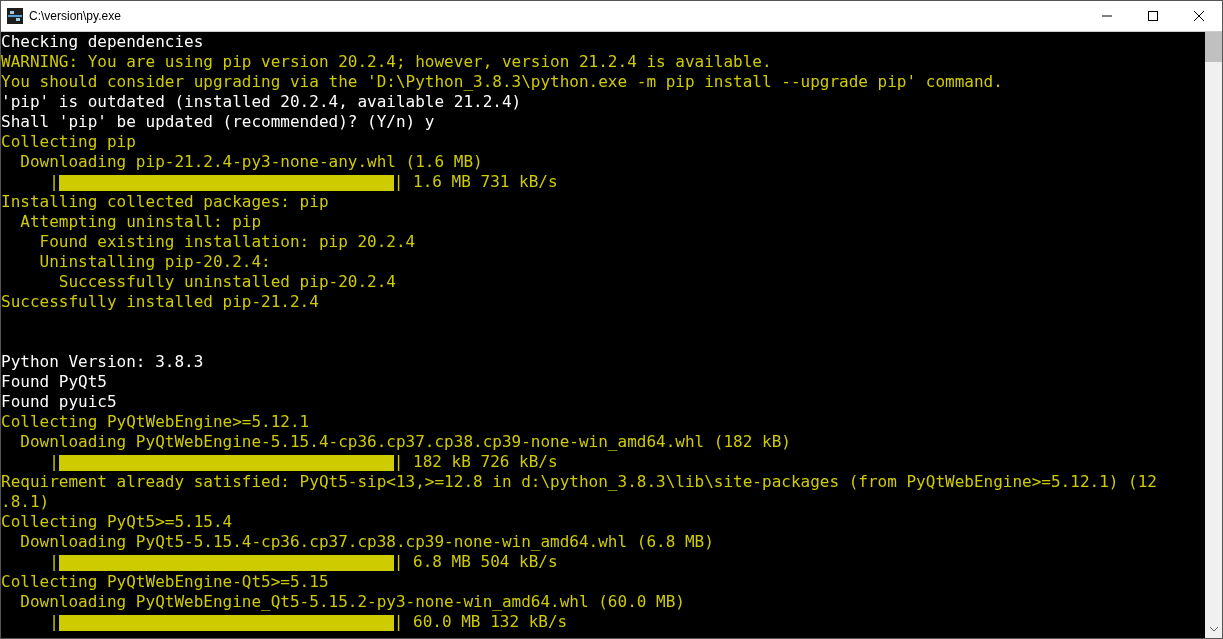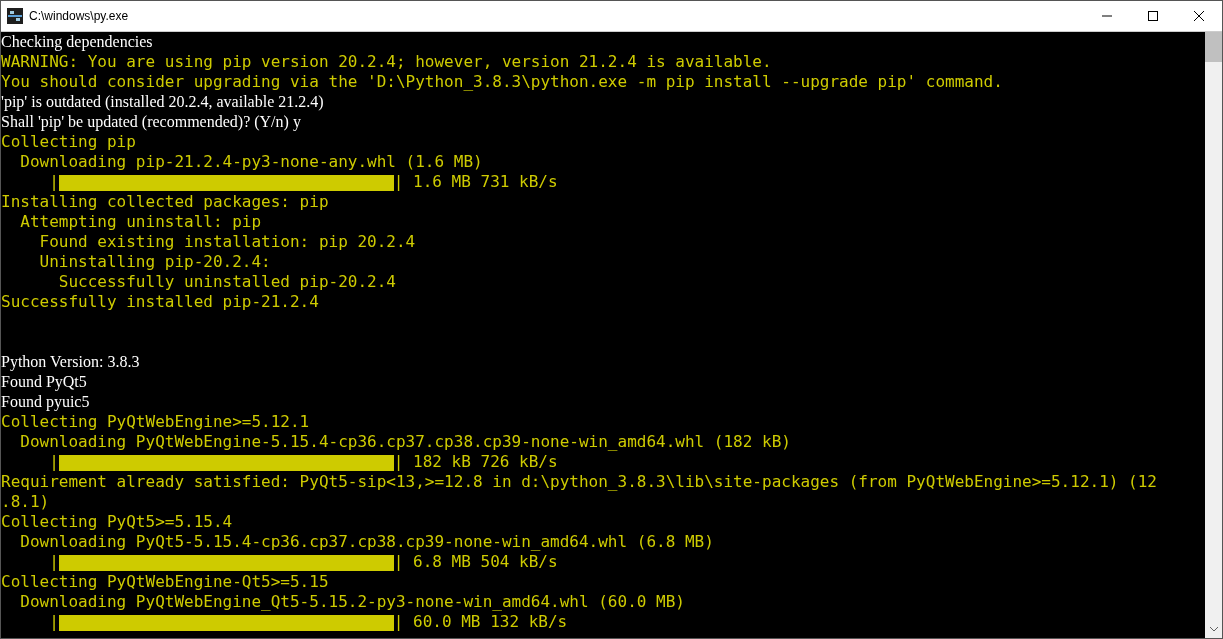--- a/index.html
+++ b/index.html
@@ -81,21 +81,21 @@
       position: absolute;
       bottom: 0;
       width: 17px;
       height: 17px;
       display: flex;
       align-items: center;
       justify-content: center;
       color: #606060;
       font-size: 10px;
     }
-    .white { color: #ffffff; font-family: Liberation Serif, serif; }
+    .white { color: #ffffff; }
     .bar {
       display: inline-block;
       height: 16px;
       background: #cecb00;
       vertical-align: middle;
       width: 335px;
     }
   </style>
 </head>
 <body>
@@ -103,21 +103,21 @@
 <div class="window">
   <div class="titlebar">
     <span class="titlebar-icon">
       <svg viewBox="0 0 16 16">
         <rect x="0" y="0" width="16" height="16" fill="#1e1e1e"></rect>
         <rect x="1" y="7" width="14" height="2" fill="#5aa0d8"></rect>
         <rect x="3" y="3" width="4" height="3" fill="#9ecae1"></rect>
         <rect x="9" y="10" width="4" height="3" fill="#9ecae1"></rect>
       </svg>
     </span>
-    <span class="titlebar-title">C:\windows\py.exe</span>
+    <span class="titlebar-title">C:\version\py.exe</span>
     <div class="titlebar-controls">
       <div class="ctrl-btn">
         <svg viewBox="0 0 10 10">
             <line x1="0" y1="5" x2="10" y2="5" stroke="#000" stroke-width="1"></line>
           </svg>
       </div>
       <div class="ctrl-btn">
         <svg viewBox="0 0 10 10">
             <rect x="0.5" y="0.5" width="9" height="9" fill="none" stroke="#000" stroke-width="1"></rect>
           </svg>

